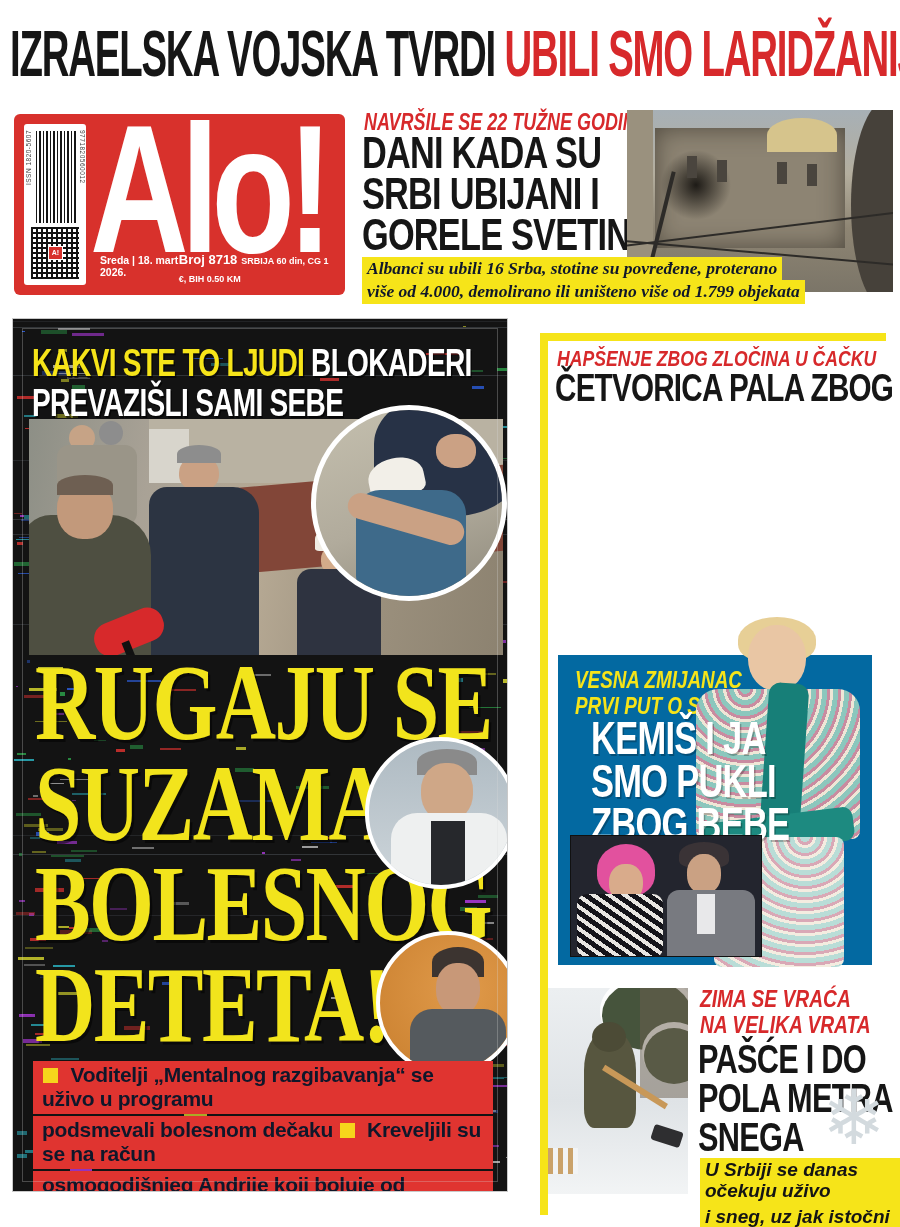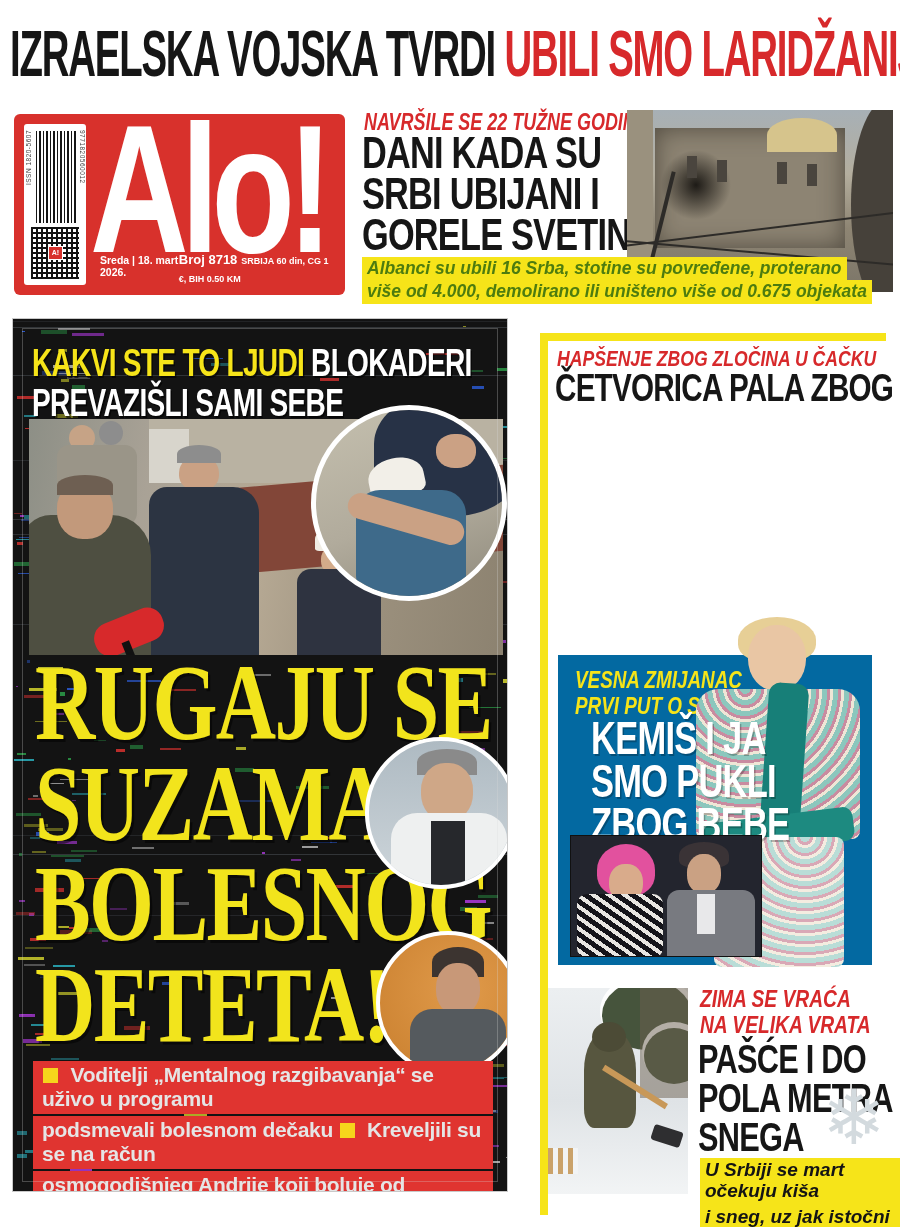--- a/index.html
+++ b/index.html
@@ -30,21 +30,21 @@
             color:#fff;font-size:7px;font-weight:900;text-align:center;line-height:12px;}
   .logo{position:absolute;left:76px;top:-16px;font-size:182px;font-weight:900;color:#fff;letter-spacing:-10px;line-height:1;}
   .mh-bottom{position:absolute;left:86px;right:9px;bottom:9px;display:flex;justify-content:space-between;align-items:baseline;color:#fff;}
   .mh-date{font-size:10.5px;font-weight:700;}
   .mh-issue{font-size:13px;font-weight:900;}
   .mh-price{font-size:9px;font-weight:700;margin-left:4px;}
 
   
   .pg-kicker{left:364px;top:109px;font-size:23px;}
   .pg-head{left:362px;top:133px;font-size:44px;line-height:.93;letter-spacing:-1px;}
-  .pg-deck{left:362px;top:257px;z-index:4;font-size:17.5px;font-weight:700;font-style:italic;line-height:1.05;color:#4d7c0f;}
+  .pg-deck{left:362px;top:257px;z-index:4;font-size:17.5px;font-weight:700;font-style:italic;line-height:1.05;color:#0f172a;font-family:Liberation Serif, serif;}
   .hl-y{display:table;background:#f6e419;padding:2px 5px 3px;margin-bottom:0px;}
   .pg-photo{left:627px;top:110px;width:266px;height:182px;overflow:hidden;background:linear-gradient(180deg,#a7b0b6 0%,#b4ae9e 35%,#8e8573 65%,#7b7568 100%);}
   .pg-arch{position:absolute;right:-18px;top:-10px;width:60px;height:210px;background:#46413a;border-radius:60% 0 0 60%/50% 0 0 50%;}
   .pg-pillar{position:absolute;left:0;top:0;width:26px;height:182px;background:#9a917e;}
   .pg-build{position:absolute;left:28px;top:18px;width:190px;height:120px;background:#8d8473;
             box-shadow:inset 0 0 24px rgba(30,25,20,.55);}
   .pg-gable{position:absolute;left:140px;top:8px;width:70px;height:34px;background:#d6c48c;border-radius:50% 50% 0 0;}
   .pg-burn{position:absolute;left:34px;top:40px;width:70px;height:70px;background:radial-gradient(closest-side,rgba(10,8,6,.85),rgba(10,8,6,0));}
   .pg-win{position:absolute;width:10px;height:22px;background:#4a453e;}
   .wire{position:absolute;height:2px;background:#2d2b28;}
@@ -59,21 +59,21 @@
   .ms-roof{position:absolute;left:130px;top:60px;width:360px;height:86px;background:#8a4a3c;transform:skewY(-5deg);
            box-shadow:inset 0 0 0 200px rgba(0,0,0,.05);}
   .ms-wall{position:absolute;left:120px;top:0;width:370px;height:64px;background:#b9b2a2;}
   .shape{position:absolute;}
   .ms-inset{left:298px;top:86px;width:196px;height:196px;border-radius:50%;border:5px solid #fff;z-index:5;overflow:hidden;
             background:linear-gradient(160deg,#c4bfae 0%,#b1ab9c 55%,#8f8a7c 100%);}
   .ms-head{left:22px;top:334px;z-index:4;font-size:107px;line-height:.94;letter-spacing:-2px;color:#f2e41c;
            text-shadow:3px 3px 0 rgba(0,0,0,.5);font-family:Liberation Serif, serif;}
   .circ{border-radius:50%;border:4px solid #fff;z-index:5;overflow:hidden;}
   .ms-bullets{left:20px;top:742px;width:460px;z-index:6;}
-  .bullet-line{display:table;background:#e03430;color:#e5e5e5;font-size:21px;font-weight:700;
+  .bullet-line{display:table;background:#e03430;color:#0f172a;font-size:21px;font-weight:700;
                padding:2px 9px 4px;line-height:1.12;margin-bottom:2px;letter-spacing:-0.3px;}
   .bullet-sq{display:inline-block;width:15px;height:15px;background:#f6d51c;margin:0 7px 0 1px;vertical-align:-1px;}
 
   
   .ybar-left{left:540px;top:333px;width:8px;height:882px;background:#f6e419;}
   .ybar-top{left:540px;top:333px;width:346px;height:8px;background:#f6e419;}
   .ck-kicker{left:557px;top:346px;font-size:22px;}
   .ck-head1{left:555px;top:369px;font-size:38px;letter-spacing:-1px;line-height:1;}
   .ck-head2{left:555px;top:408px;font-size:38px;letter-spacing:-1px;line-height:1;}
   .ck-photos{left:556px;top:457px;width:338px;height:162px;}
@@ -165,21 +165,21 @@
     <div class="pg-win" style="left:90px;top:50px;"></div>
     <div class="pg-win" style="left:150px;top:52px;"></div>
     <div class="pg-win" style="left:180px;top:54px;"></div>
     <div class="pg-arch"></div>
     <div class="wire" style="left:-10px;top:118px;width:290px;transform:rotate(-7deg);"></div>
     <div class="wire" style="left:-10px;top:142px;width:290px;transform:rotate(5deg);"></div>
     <div class="wire" style="left:30px;top:60px;width:4px;height:122px;transform:rotate(14deg);"></div>
   </div>
   <div class="abs pg-deck">
     <span class="hl-y">Albanci su ubili 16 Srba, stotine su povređene, proterano</span>
-    <span class="hl-y">više od 4.000, demolirano ili uništeno više od 0.675 objekata</span>
+    <span class="hl-y">više od 4.000, demolirano ili uništeno više od 1.799 objekata</span>
   </div>
 
   <div class="abs main-box">
     <div class="glitch" style="position:absolute;inset:0;z-index:0;">
         <i style="left: 11px; top: 376px; width: 30px; height: 3px; background: rgb(216, 50, 47); opacity: 0.51;"></i>
         <i style="left: 465px; top: 576px; width: 20px; height: 3px; background: rgb(47, 174, 79); opacity: 0.4;"></i>
         <i style="left: 455px; top: 493px; width: 9px; height: 3px; background: rgb(46, 99, 232); opacity: 0.81;"></i>
         <i style="left: 42px; top: 394px; width: 9px; height: 2px; background: rgb(176, 58, 224); opacity: 0.46;"></i>
         <i style="left: 477px; top: 107px; width: 27px; height: 2px; background: rgb(46, 200, 216); opacity: 0.67;"></i>
         <i style="left: 45px; top: 30px; width: 9px; height: 3px; background: rgb(216, 216, 46); opacity: 0.61;"></i>
@@ -544,17 +544,17 @@
   </div>
   <div class="abs wz-flake">❄</div>
   <div class="abs wz-head hv blk">
     <span class="cx s75">
       <div>PAŠĆE I DO</div>
       <div>POLA METRA</div>
       <div>SNEGA</div>
     </span>
   </div>
   <div class="abs wz-deck">
-    <span class="hl-y">U Srbiji se mart očekuju kiša</span>
+    <span class="hl-y">U Srbiji se danas očekuju uživo</span>
     <span class="hl-y">i sneg, uz jak istočni vetar</span>
   </div>
 
 </div>
 
 </body></html>

